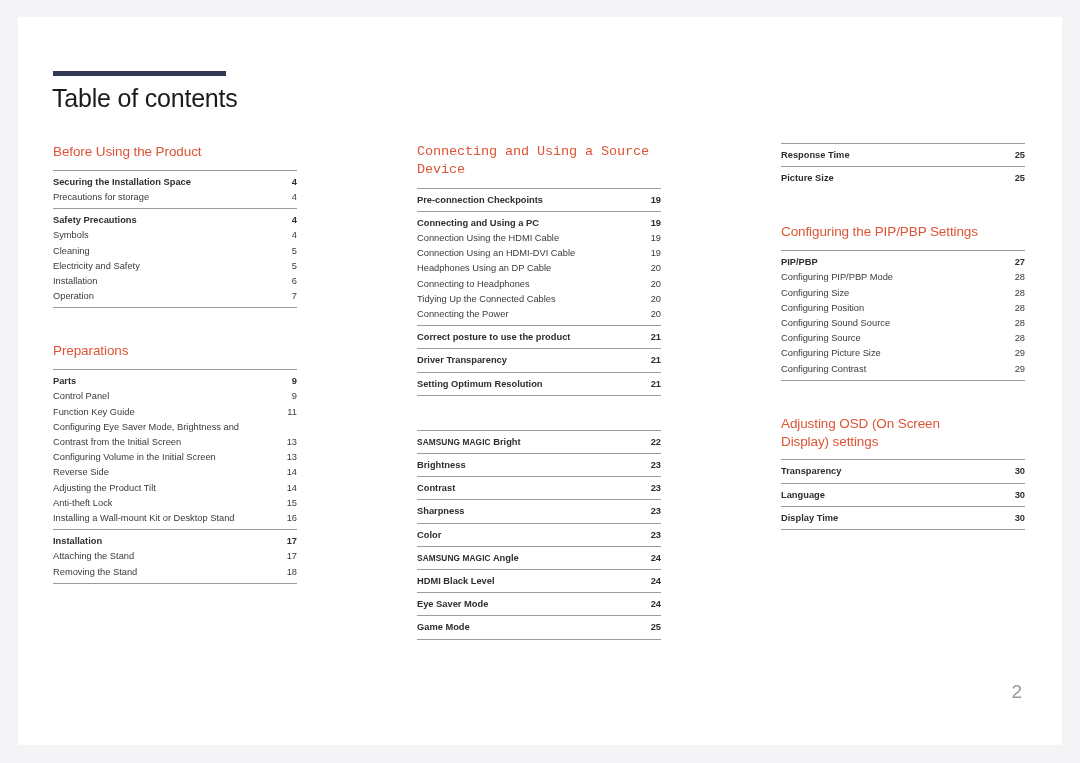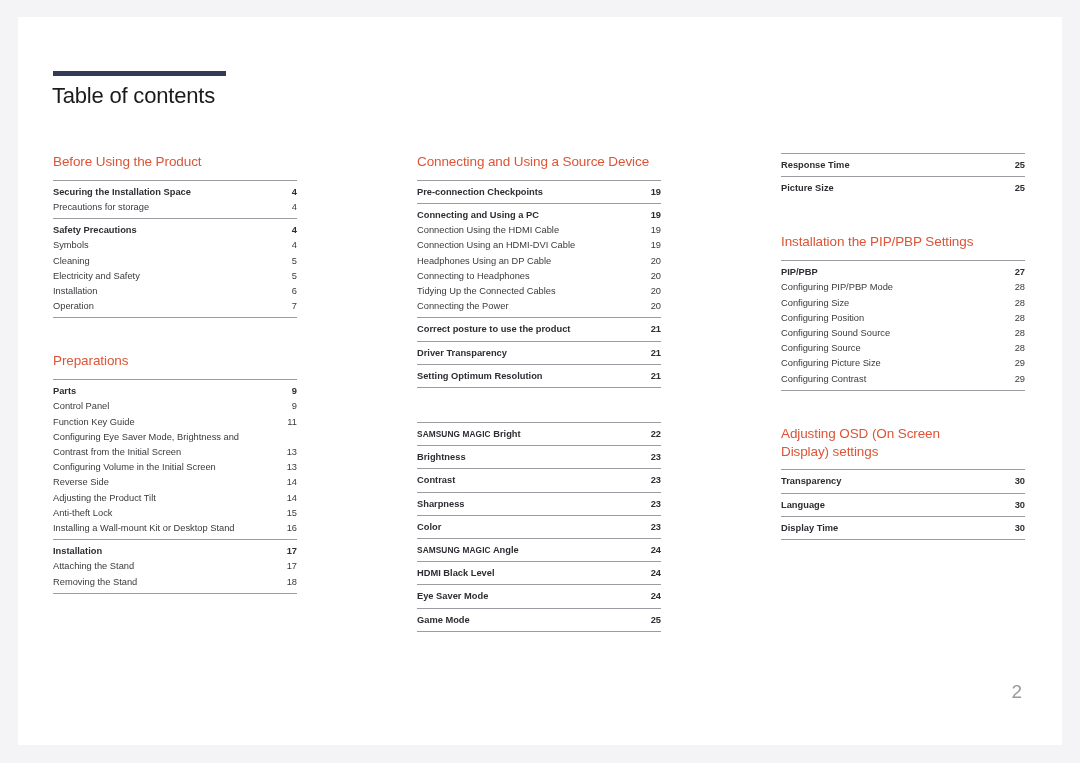--- a/index.html
+++ b/index.html
@@ -30,32 +30,32 @@
     left: 35px;
     top: 54px;
     width: 173px;
     height: 5px;
     background: #333a56;
   }
   .page-title {
     position: absolute;
     left: 34px;
     top: 66px;
-    font-size: 22px;
+    font-size: 25px;
     font-weight: 400;
     color: #1b1b1b;
     letter-spacing: -0.2px;
     line-height: 1.2;
   }
 
   
   .columns {
     position: absolute;
     left: 35px;
-    top: 136px;
+    top: 126px;
     width: 972px;
     display: flex;
     justify-content: space-between;
   }
   .column {
     width: 244px;
   }
 
   
   .section { margin-bottom: 0; }
@@ -220,21 +220,21 @@
             </div>
             <div class="entry">
               <span class="label">Removing the Stand</span>
               <span class="pnum">18</span>
             </div>
           </div>
         </div>
       </div>
       <div class="column">
         <div class="section">
-          <div class="section-heading" style="white-space: pre-line;">Connecting and Using a Source Device</div>
+          <div class="section-heading" style="white-space: pre-line; font-family: Liberation Mono, monospace;">Connecting and Using a Source Device</div>
           <div class="group">
             <div class="entry head">
               <span class="label">Pre-connection Checkpoints</span>
               <span class="pnum">19</span>
             </div>
           </div>
           <div class="group">
             <div class="entry head">
               <span class="label">Connecting and Using a PC</span>
               <span class="pnum">19</span>
@@ -349,21 +349,21 @@
             </div>
           </div>
           <div class="group">
             <div class="entry head">
               <span class="label">Picture Size</span>
               <span class="pnum">25</span>
             </div>
           </div>
         </div>
         <div class="section spaced-top-lg">
-          <div class="section-heading" style="white-space: pre-line;">Installation the PIP/PBP Settings</div>
+          <div class="section-heading" style="white-space: pre-line;">Configuring the PIP/PBP Settings</div>
           <div class="group last">
             <div class="entry head">
               <span class="label">PIP/PBP</span>
               <span class="pnum">27</span>
             </div>
             <div class="entry">
               <span class="label">Configuring PIP/PBP Mode</span>
               <span class="pnum">28</span>
             </div>
             <div class="entry">

